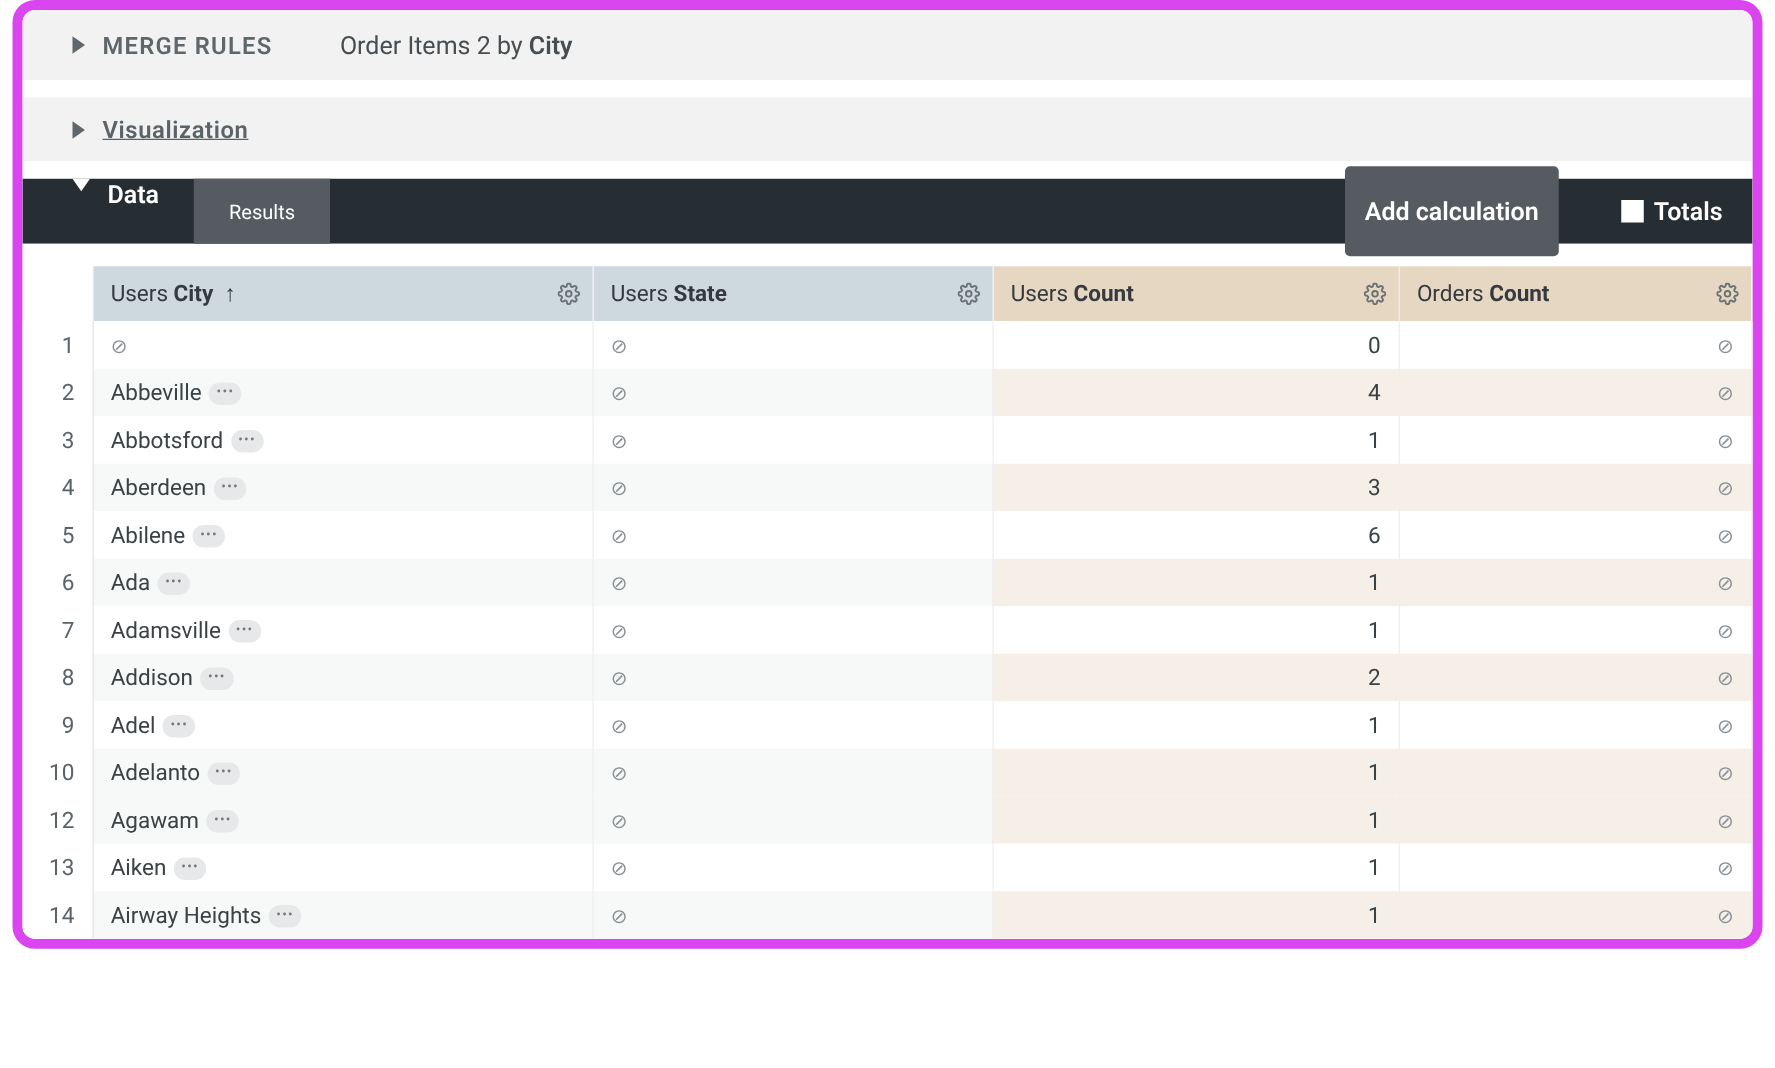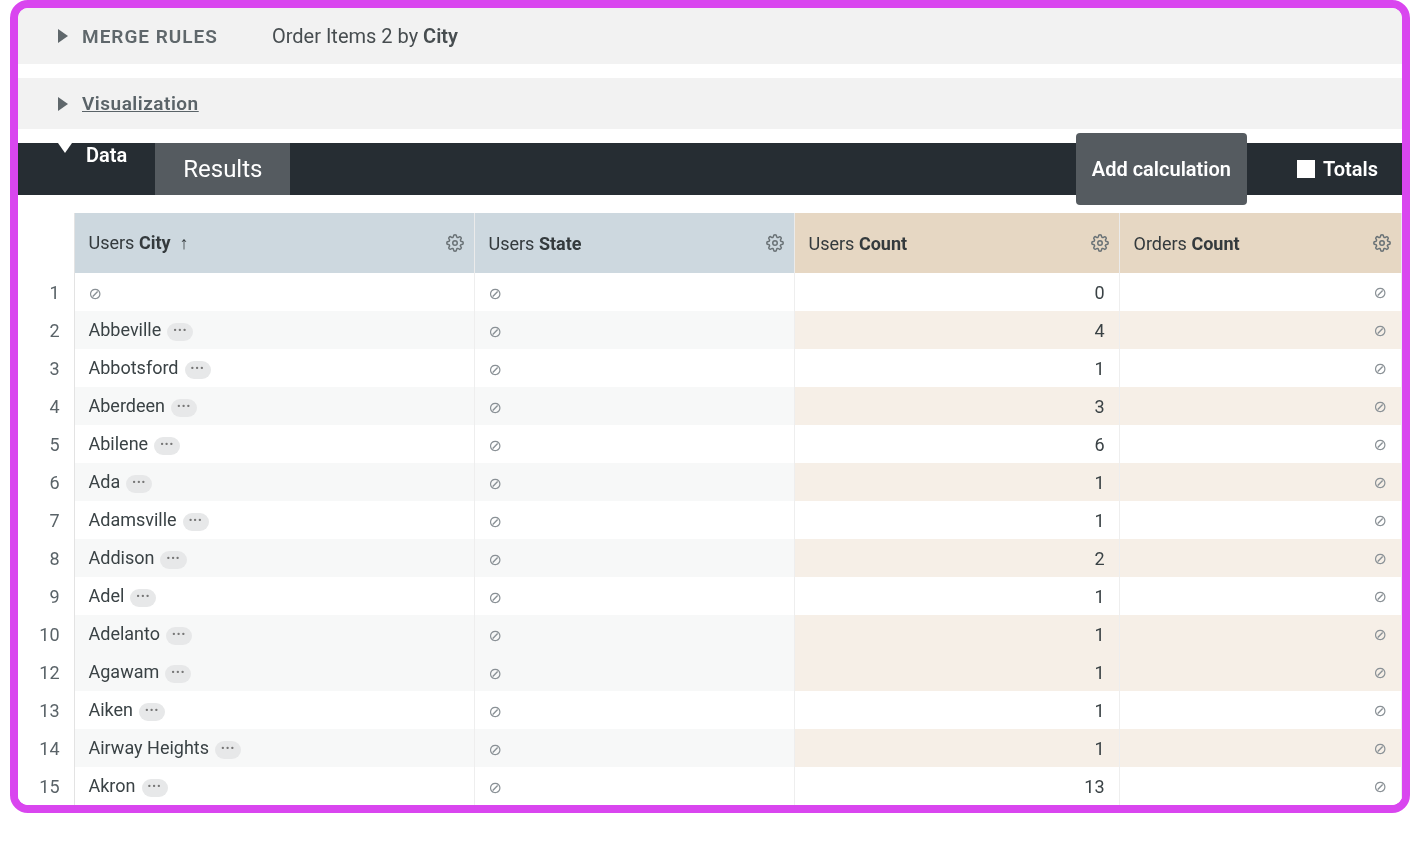--- a/index.html
+++ b/index.html
@@ -68,21 +68,21 @@
     font-weight: 600;
     font-size: 20px;
   }
   .results-tab {
     display: flex;
     align-items: center;
     padding: 0 28px;
     height: 100%;
     background: #555b60;
     font-weight: 400;
-    font-size: 24px;
+    font-size: 16px;
   }
   .spacer { flex: 1 1 auto; }
   .add-calc {
     background: #555b60;
     color: #fff;
     padding: 24px 16px;
     border-radius: 4px;
     font-weight: 600;
     font-size: 20px;
     margin-right: 18px;
@@ -102,21 +102,21 @@
   col.c-ocount{ }
 
   thead th {
     font-weight: 400;
     text-align: left;
     padding: 10px 14px;
     font-size: 18px;
     color:#343a3d;
     border-right: 1px solid rgba(0,0,0,0.08);
     position: relative;
-    height: 60px;
+    height: 44px;
   }
   thead th.rownum { background:#fff; border-right:1px solid #e3e3e3;}
   thead th.dim   { background:#cdd8df; }
   thead th.meas  { background:#e6d7c3; }
   thead th .strong { font-weight: 700; }
   thead th .sort-arrow { font-weight:700; }
   thead th .gear {
     position: absolute; right: 10px; top: 50%; transform: translateY(-50%);
     width: 18px; height: 18px; color:#6a7276;
   }
@@ -367,26 +367,17 @@
           </tr>
           <tr class="even">
             <td class="rownum">14</td>
             <td class="dimcell"><span>Airway Heights</span><span class="pill"></span></td>
             <td class="dimcell"><span class="null">⊘</span></td>
             <td class="meascell">1</td>
             <td class="meascell">
               <span class="null">⊘</span>
             </td>
           </tr>
-          <tr class="odd">
-            <td class="rownum">15</td>
-            <td class="dimcell"><span>Akron</span><span class="pill"></span></td>
-            <td class="dimcell"><span class="null">⊘</span></td>
-            <td class="meascell">13</td>
-            <td class="meascell">
-              <span class="null">⊘</span>
-            </td>
-          </tr>
         </tbody>
     </table>
   </div>
 
 </div>
 
 </body></html>

